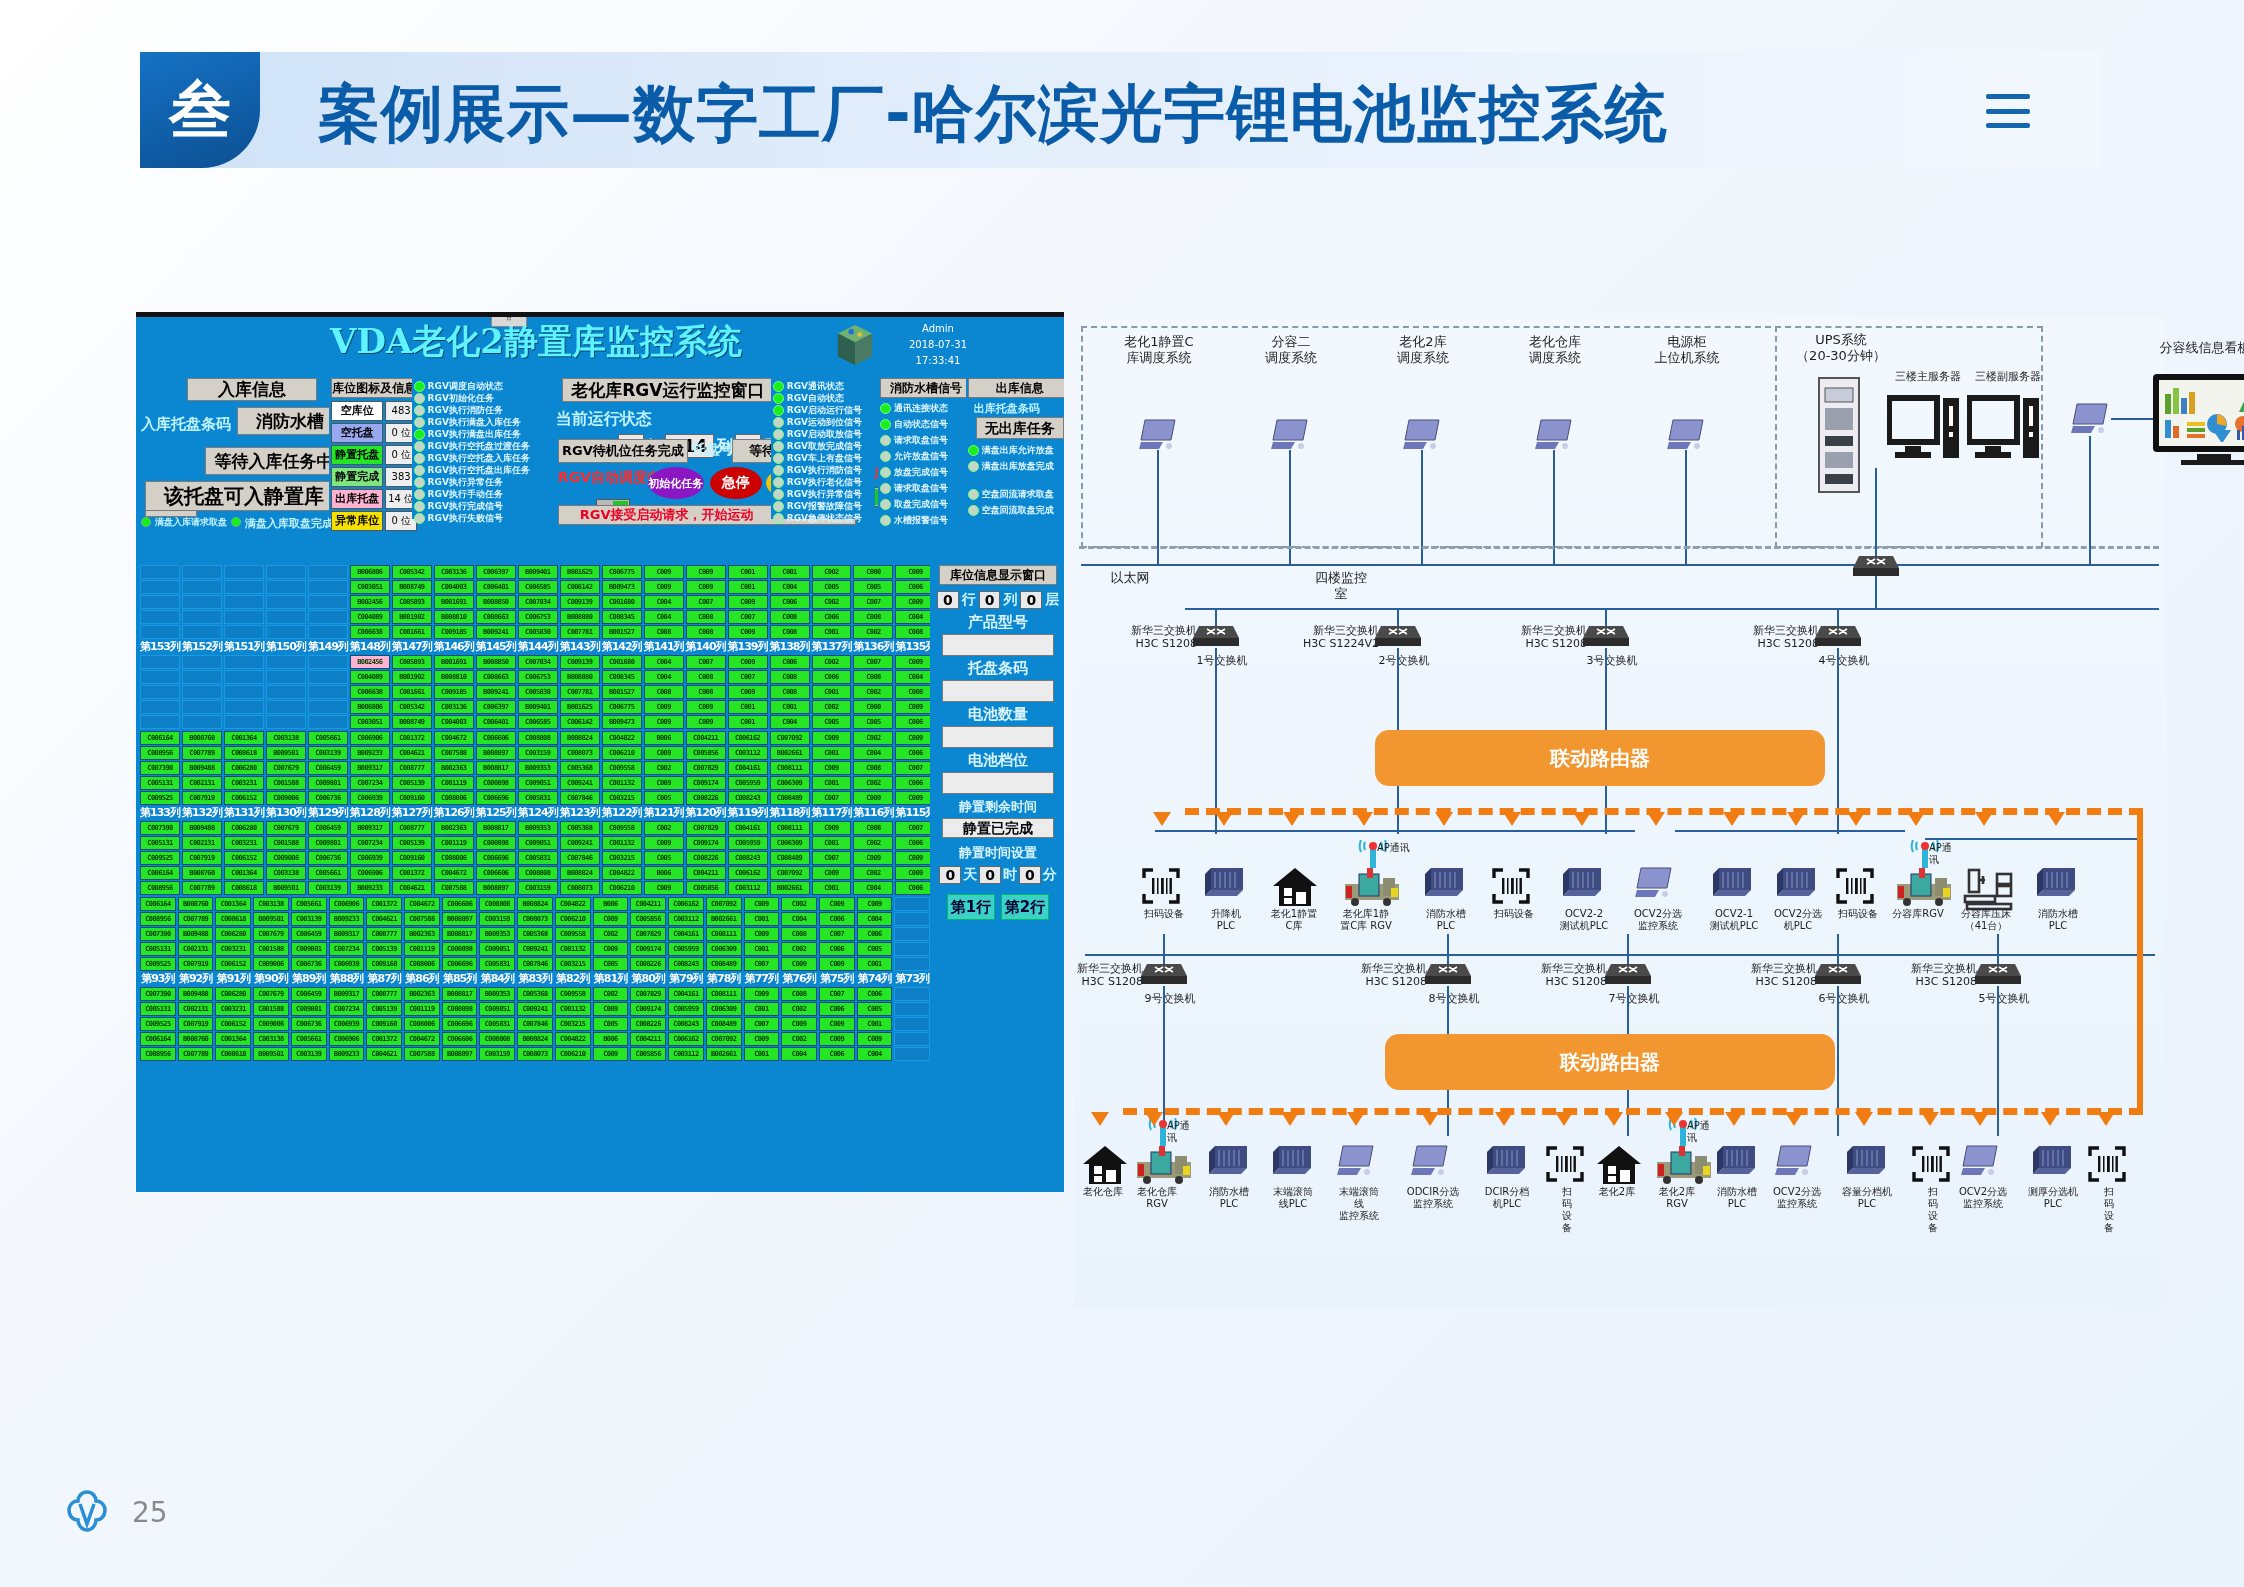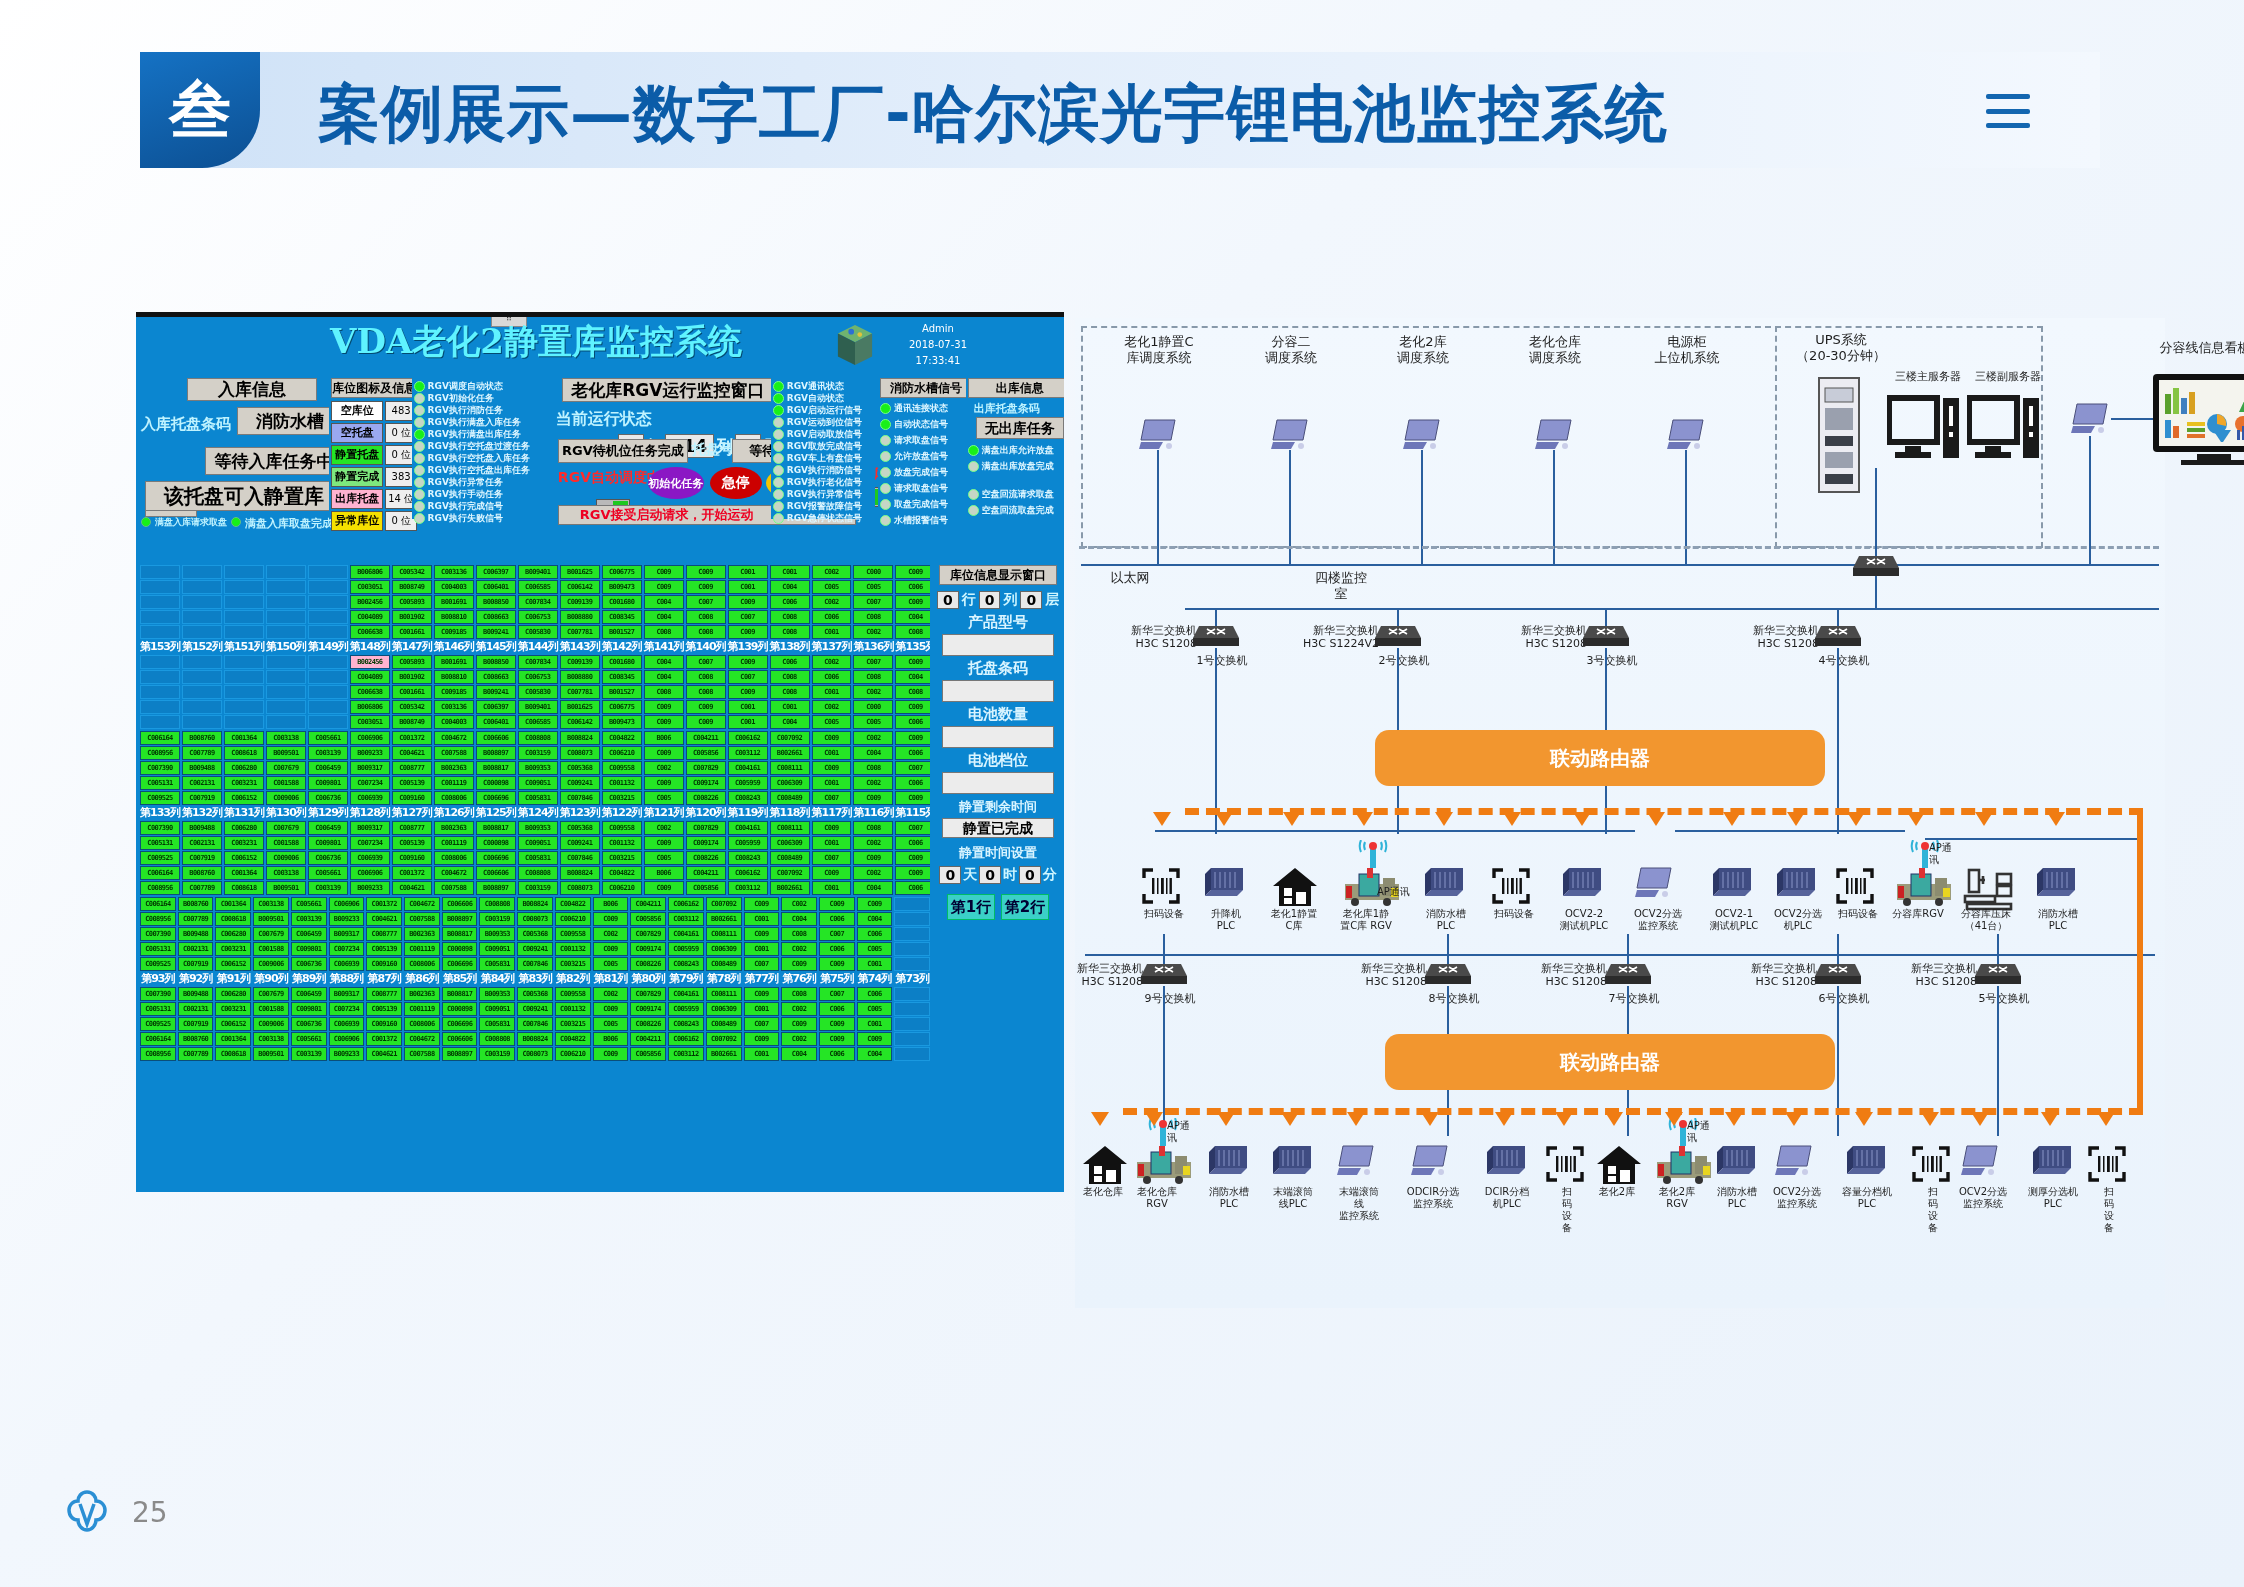--- a/index.html
+++ b/index.html
@@ -1490,21 +1490,21 @@
       <div class="ico" style="left: 278px; top: 522px;"><svg viewBox="0 0 40 30" style="width:40px;height:30px">
           <rect x="17" y="8" width="6" height="20" fill="#2fb3d8"></rect>
           <circle cx="20" cy="6" r="4" fill="#e33"></circle>
           <g stroke="#2fb3d8" stroke-width="2" fill="none">
             <path d="M12 10 A10 10 0 0 1 12 2"></path>
             <path d="M8 12 A15 15 0 0 1 8 0"></path>
             <path d="M28 10 A10 10 0 0 0 28 2"></path>
             <path d="M32 12 A15 15 0 0 0 32 0"></path>
           </g>
         </svg></div>
-      <div class="netlabel xs" style="left: 302px; top: 524px; width: 40px; text-align: left; margin-top: 44px;">AP通讯</div>
+      <div class="netlabel xs" style="left: 302px; top: 524px; width: 40px; text-align: left;">AP通讯</div>
       <div class="netlabel xs" style="left: 256px; top: 590px; width: 70px;">老化库1静
 置C库 RGV</div>
       <div class="arrow-down" style="left: 280px; top: 494px;"></div>
       <div class="ico" style="left: 348px; top: 548px;"><svg viewBox="0 0 44 36" style="width:44px;height:36px">
           <polygon points="8,2 40,2 40,24 8,24" fill="#3f4c82"></polygon>
           <polygon points="8,2 2,8 2,30 8,24" fill="#2c3766"></polygon>
           <polygon points="2,30 34,30 40,24 8,24" fill="#56639b"></polygon>
           <g stroke="#8a95c8">
             <path d="M12 6v16M17 6v16M22 6v16M27 6v16M32 6v16"></path>
           </g>

